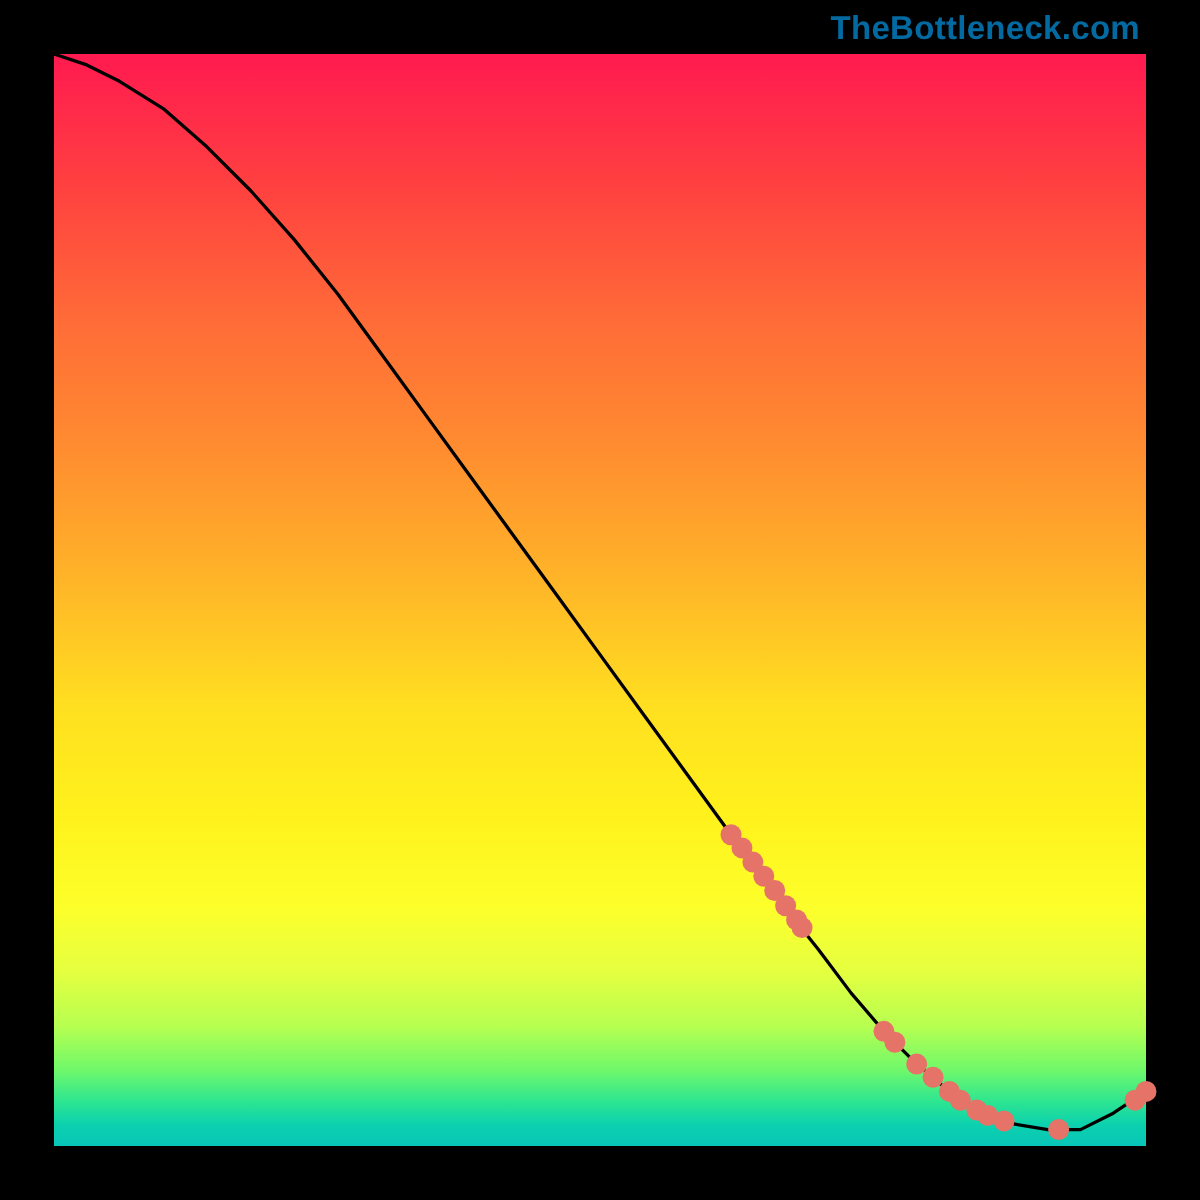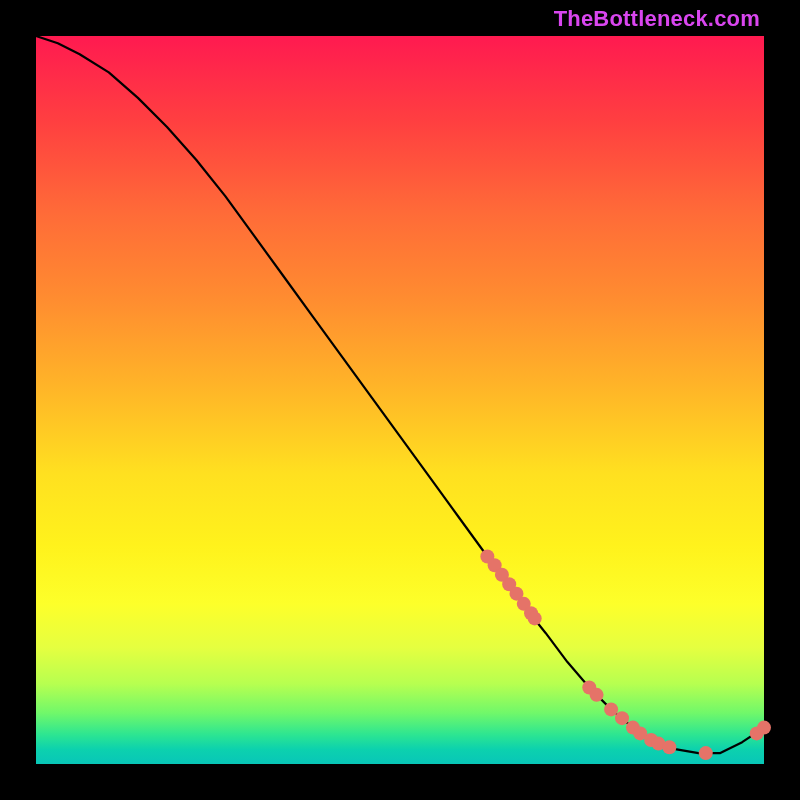--- a/index.html
+++ b/index.html
@@ -31,21 +31,21 @@
       #2ce592 96%,
       #0cd1ae 98%,
       #08c6b8 100%
     );
   }
   .watermark {
     position: absolute;
     top: 6px;
     right: 40px;
     font: 600 22px Arial, Helvetica, sans-serif;
-    color: #d946ef;
+    color: #0369a1;
     letter-spacing: 0.2px;
   }
   svg.curve {
     position: absolute;
     left: 0; top: 0;
     width: 728px; height: 728px;
     overflow: visible;
   }
   .data-point {
     fill: #e57368;

